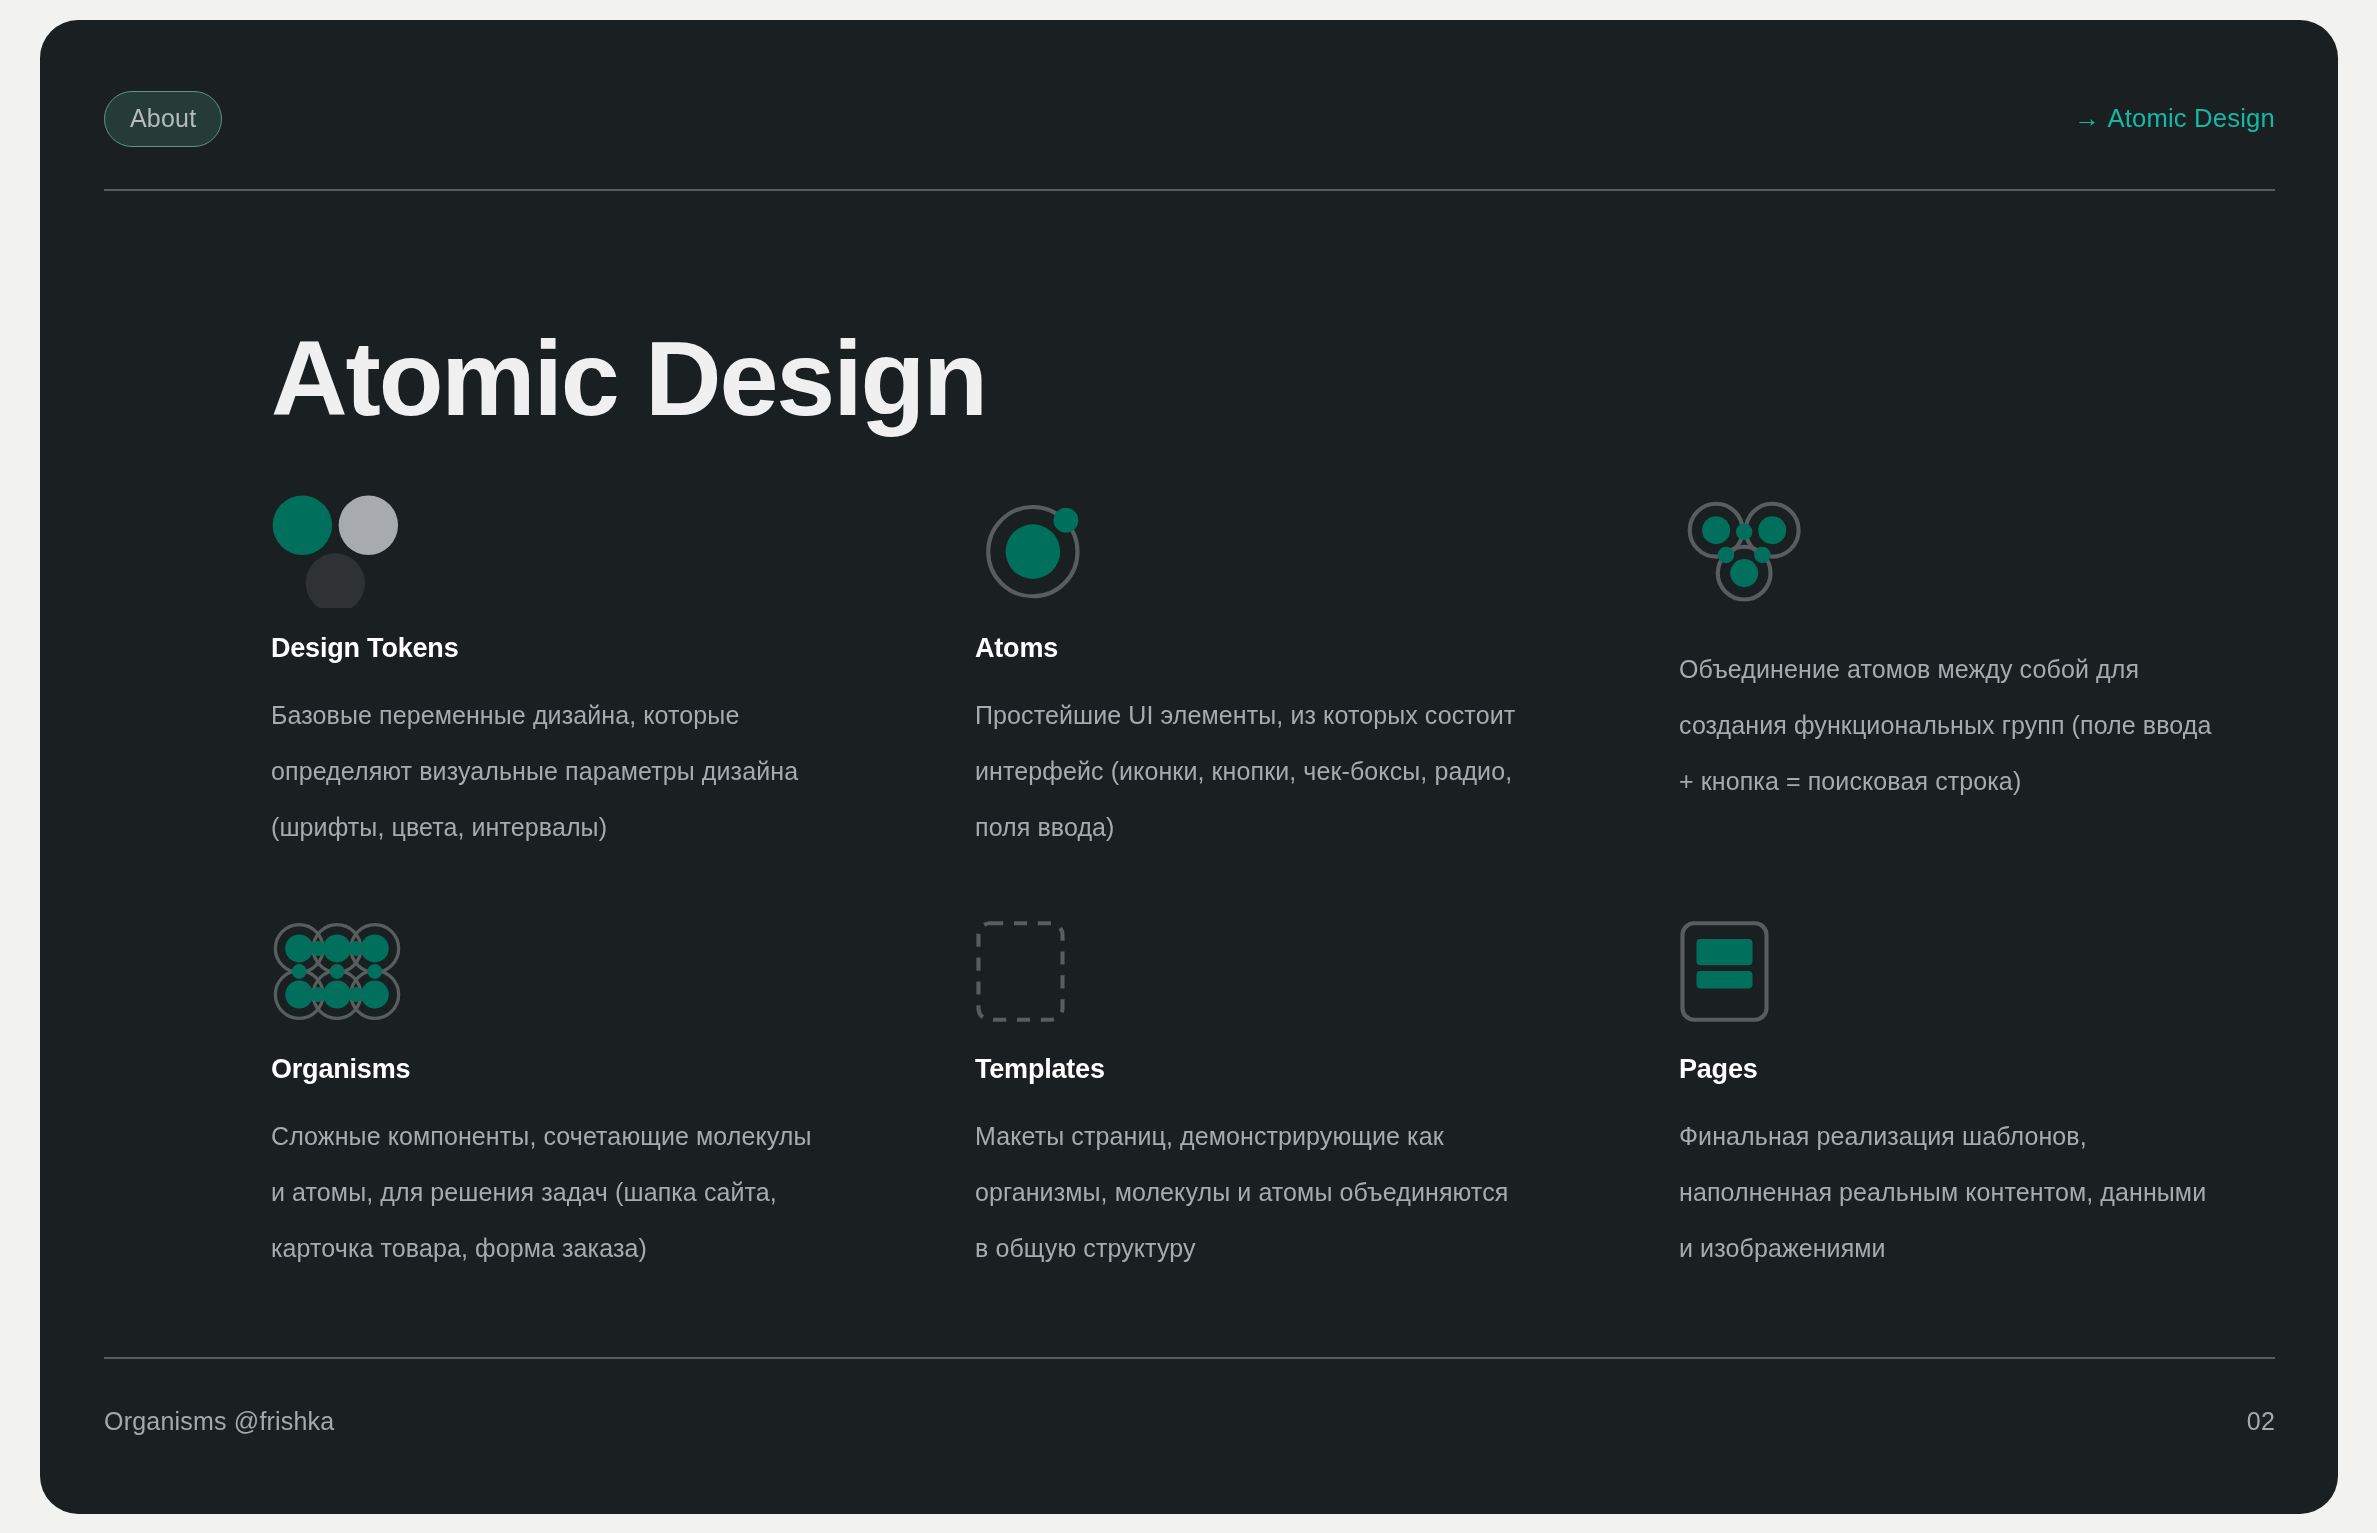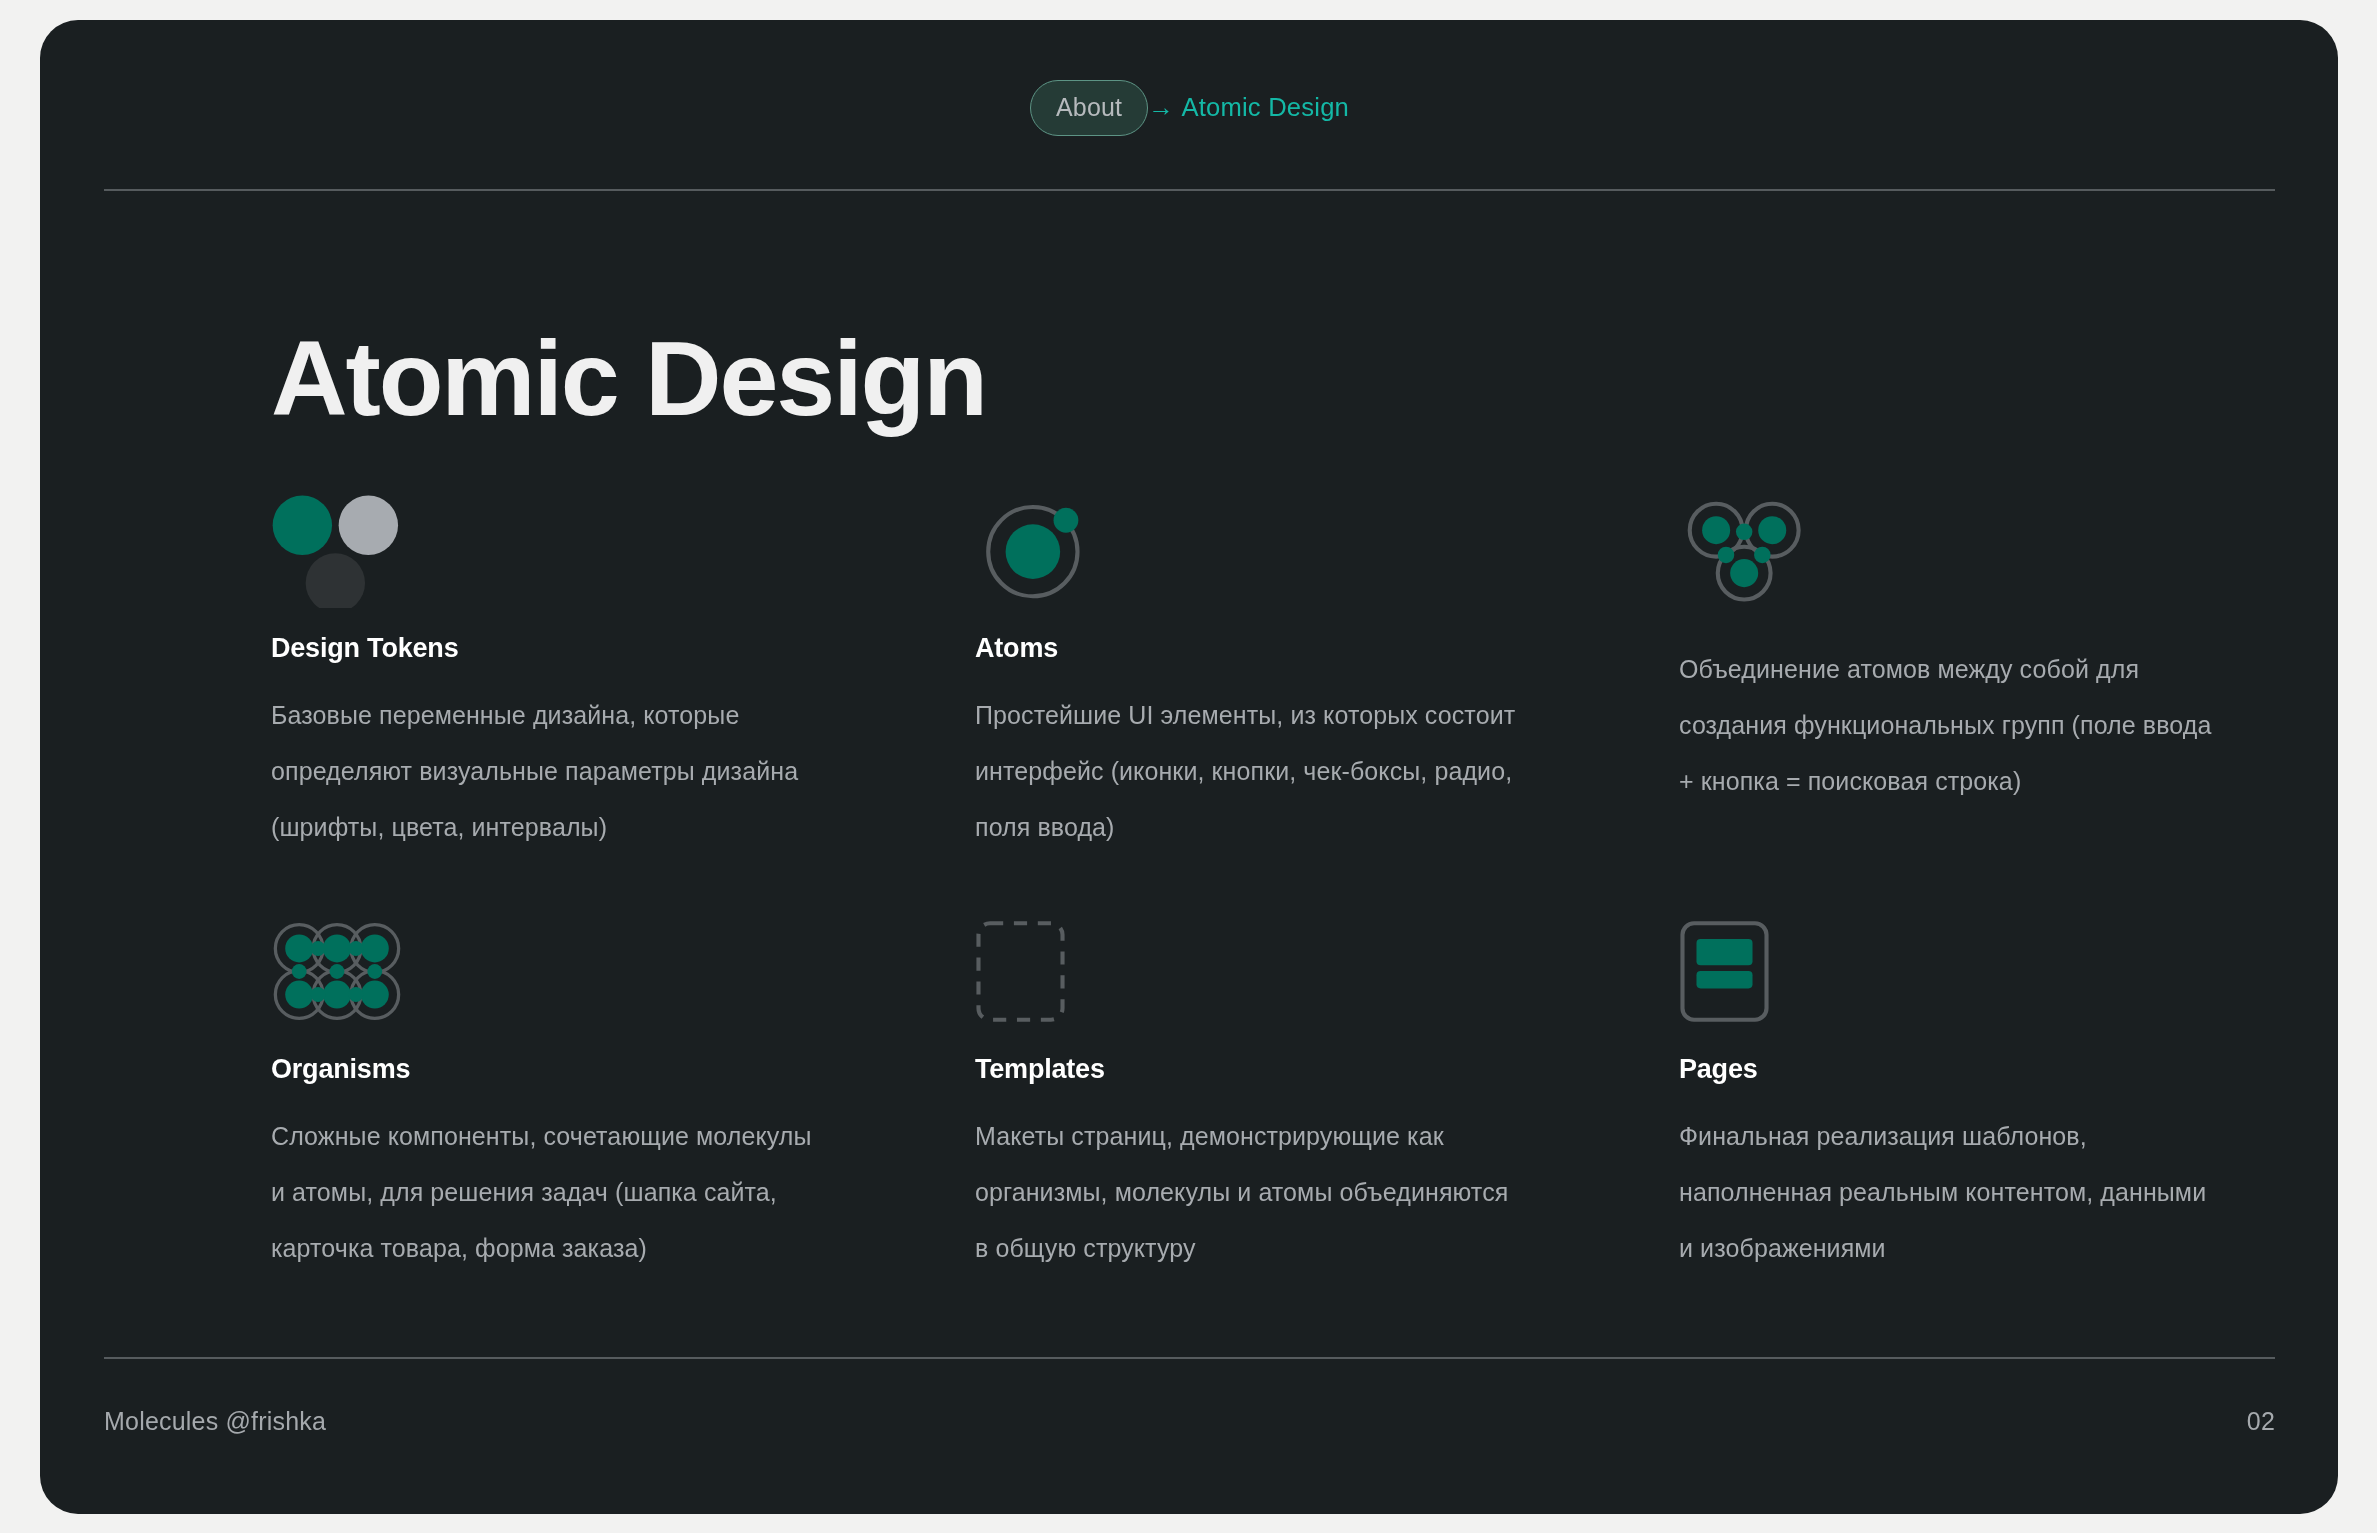--- a/index.html
+++ b/index.html
@@ -20,26 +20,26 @@
     height: 1494px;
     background: #1a1f21;
     border-radius: 38px;
     overflow: hidden;
   }
 
   
   .topbar {
     position: absolute;
     left: 64px;          
-    top: 52px;
+    top: 63px;
     width: 2171px;
     height: 71px;
     display: flex;
     align-items: center;
-    justify-content: center;
+    justify-content: space-between;
   }
 
   .about-pill {
     display: inline-flex;
     align-items: center;
     justify-content: center;
     height: 56px;
     padding: 0 25px;
     border-radius: 33px;
     background: #253b36;
@@ -264,18 +264,18 @@
       <div class="card-body">Финальная реализация шаблонов,
 наполненная реальным контентом, данными
 и изображениями</div>
     </div>
 
   </div>
 
   <div class="rule rule-bottom"></div>
 
   <div class="footer">
-    <div class="footer-left">Molecules @frishka</div>
+    <div class="footer-left">Organisms @frishka</div>
     <div class="footer-right">02</div>
   </div>
 
 </div>
 
 
 </body></html>

